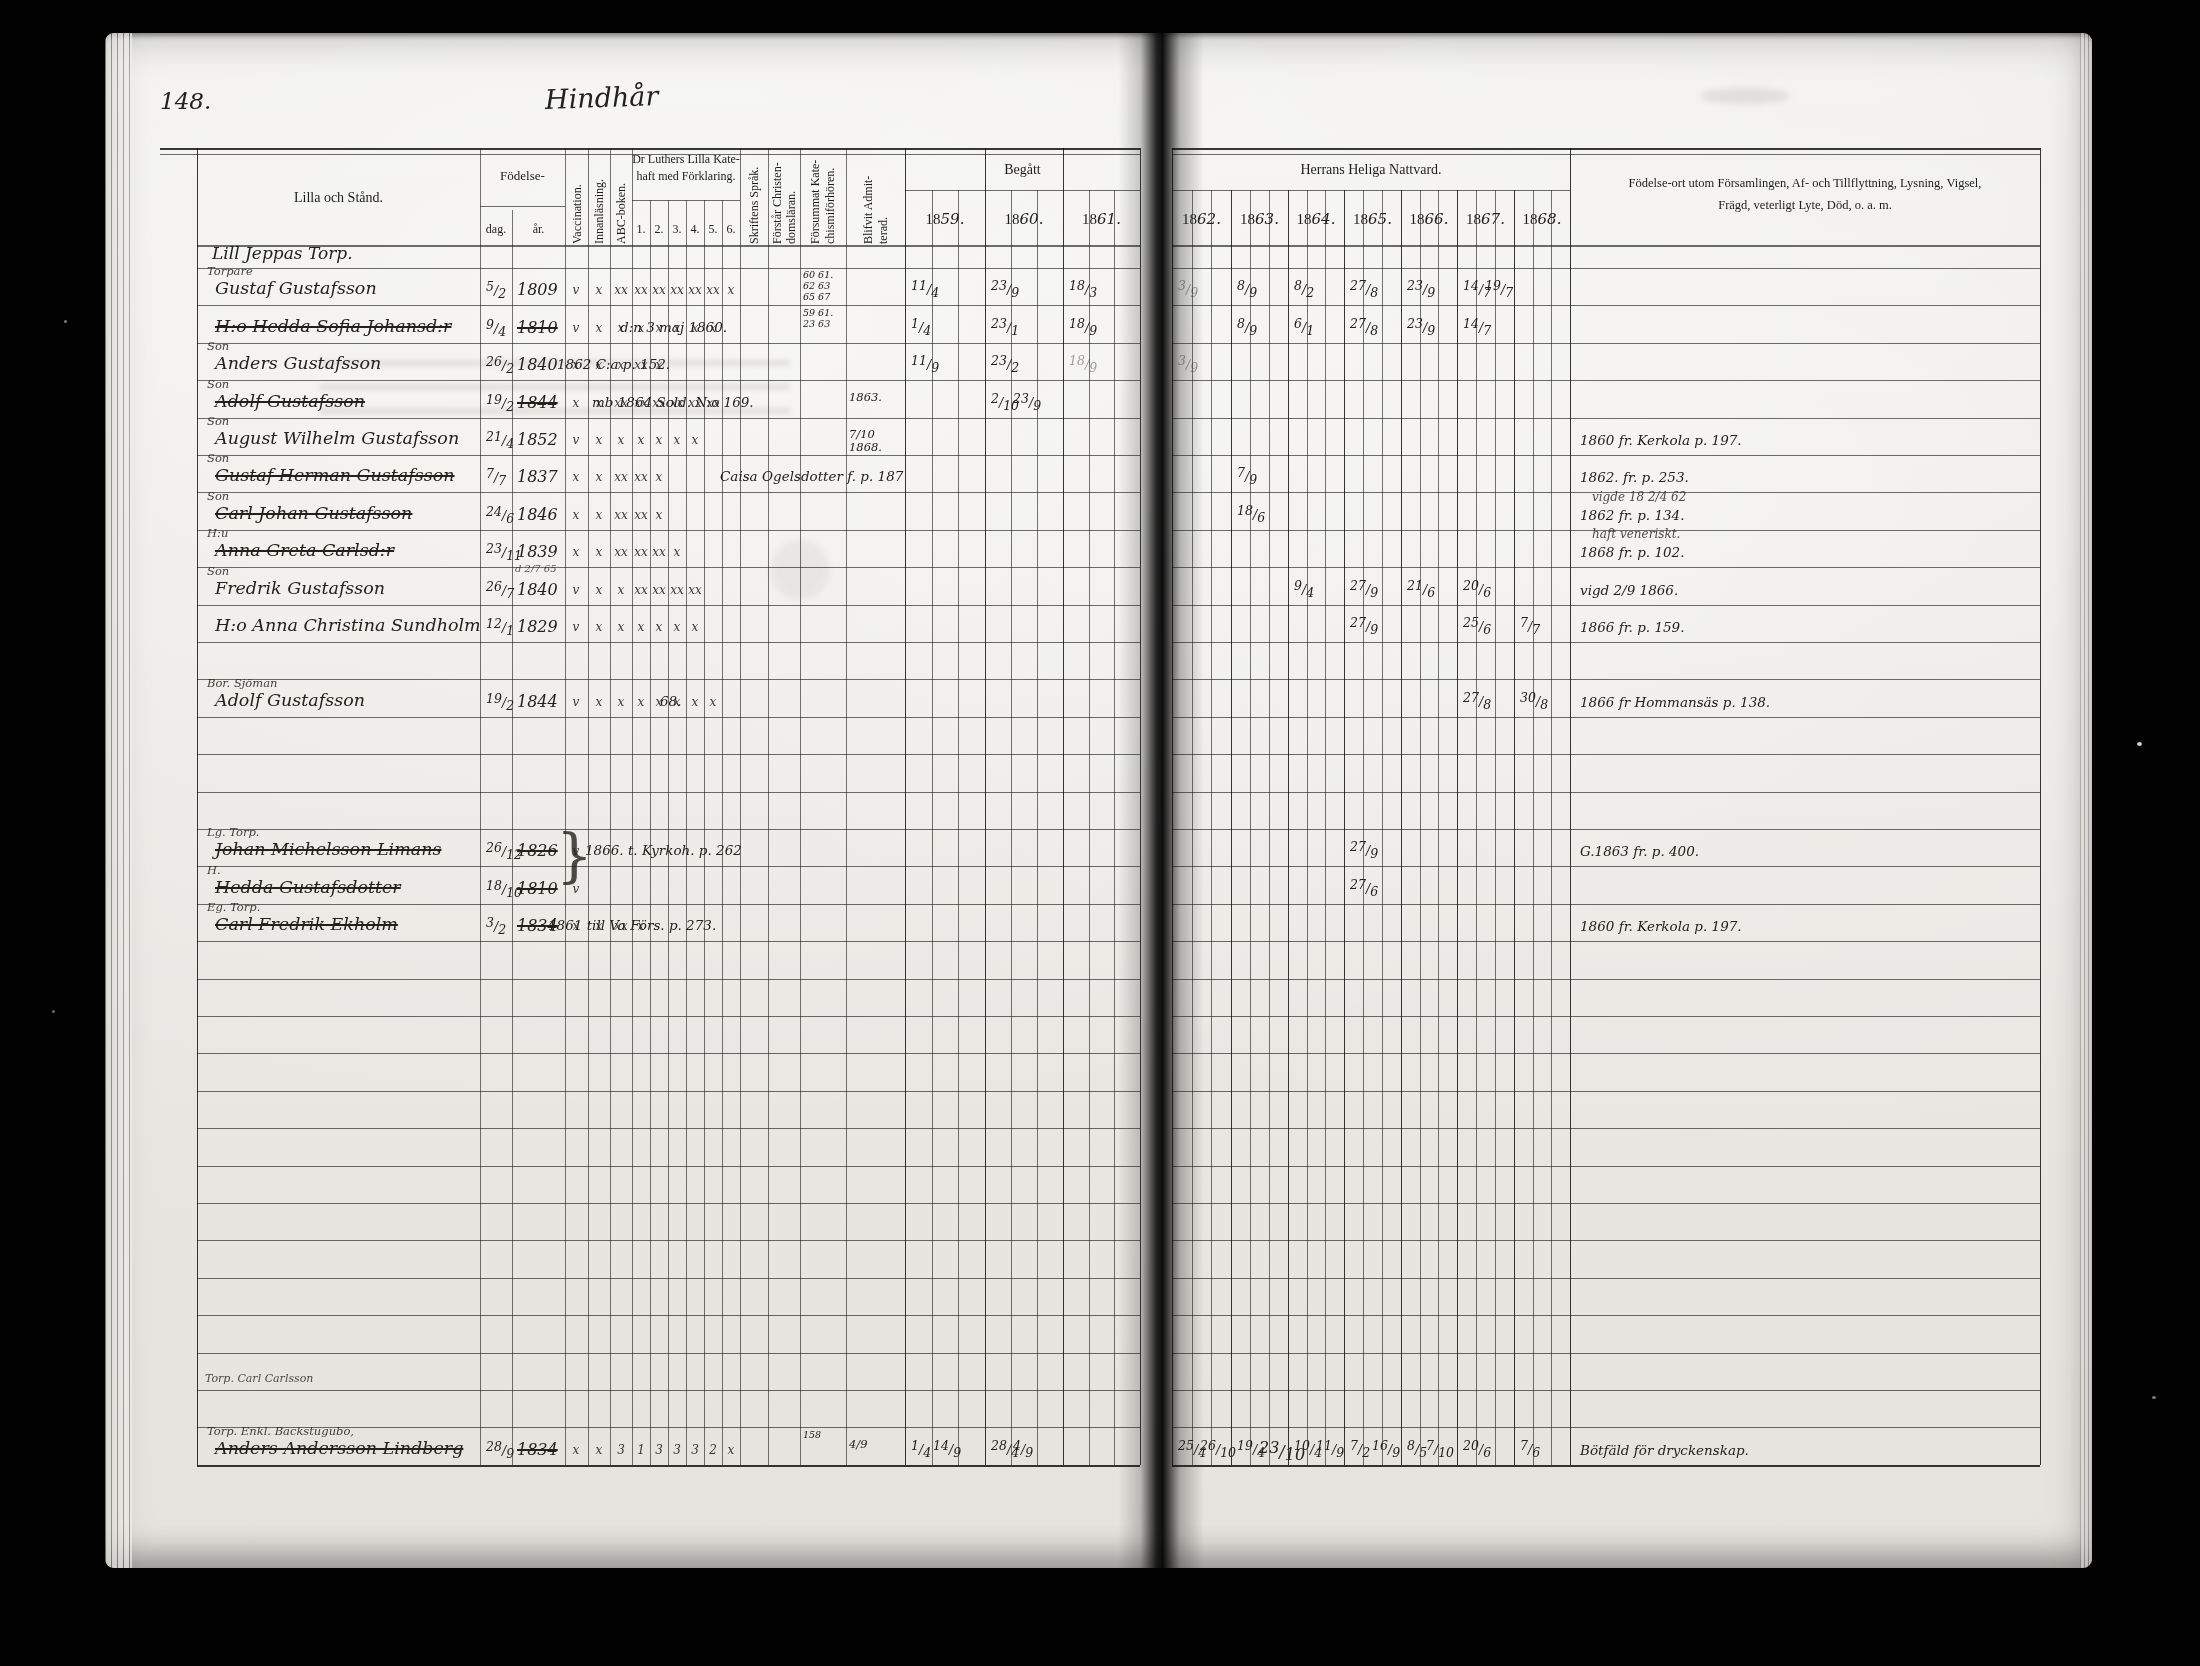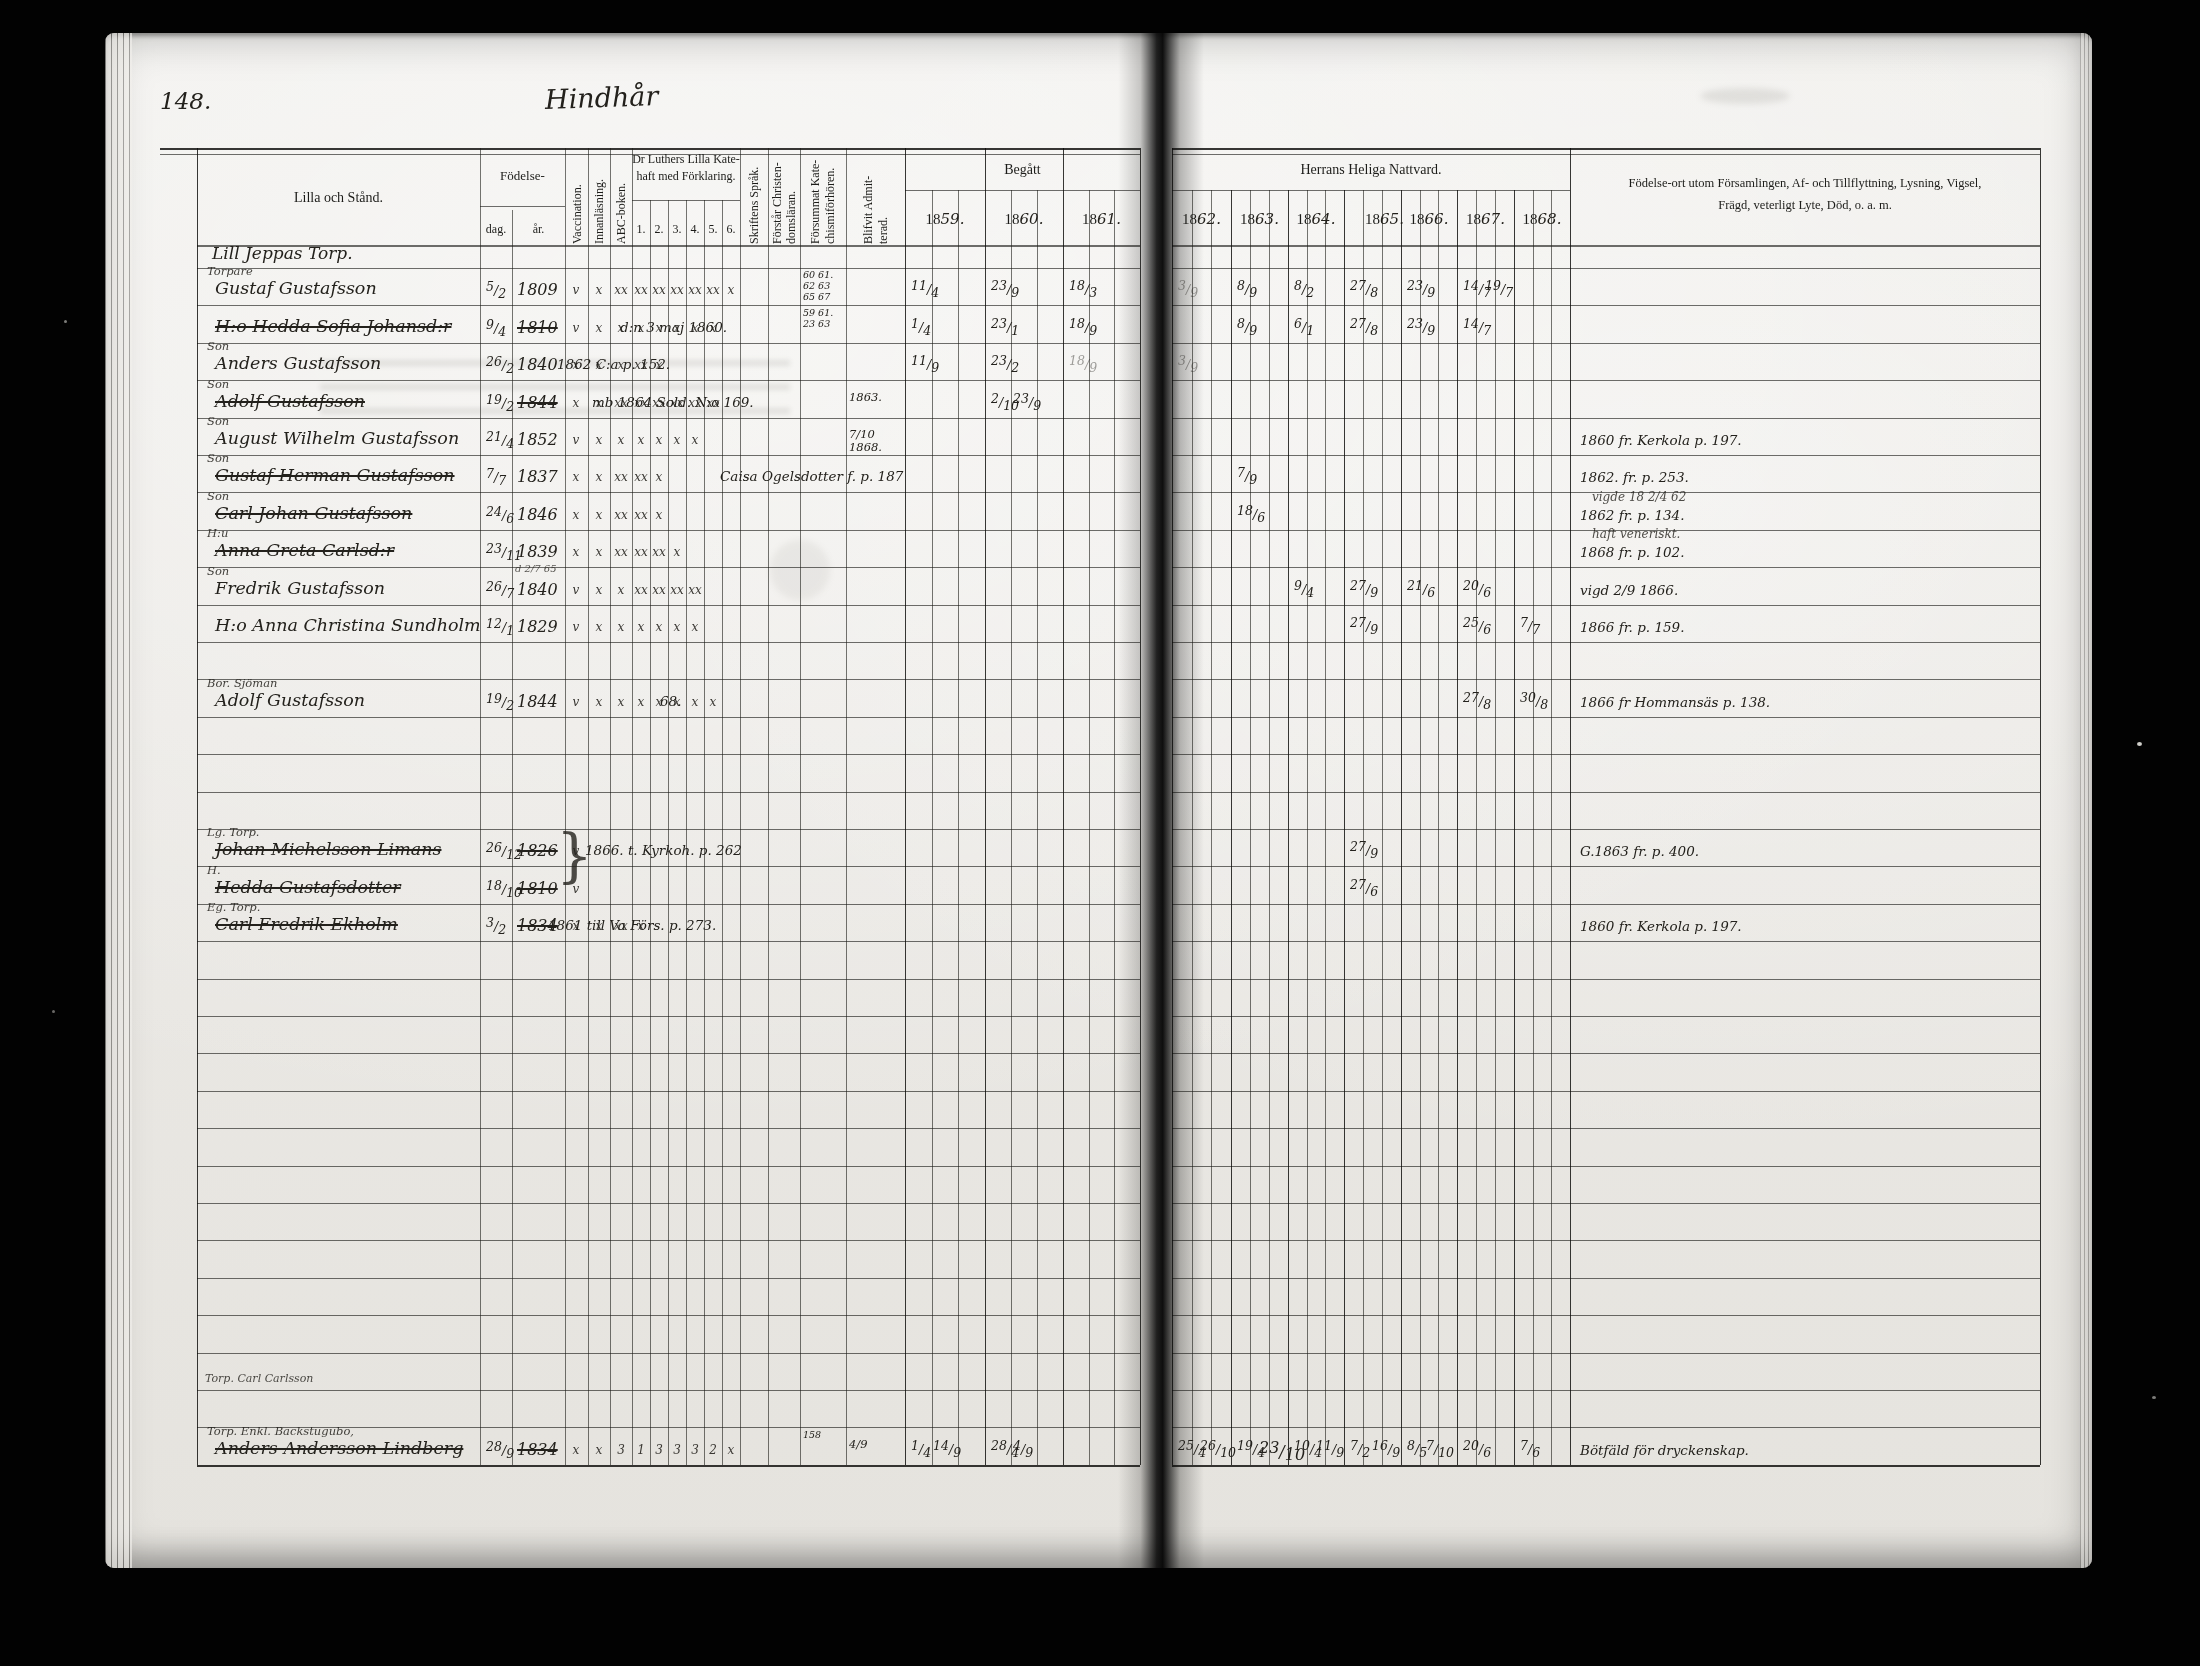--- a/index.html
+++ b/index.html
@@ -211,21 +211,21 @@
       <div class="print c" style="position: absolute; left: 668px; top: 222px; width: 18px; font-size: 12px;">3.</div>
       <div class="print c" style="position: absolute; left: 686px; top: 222px; width: 18px; font-size: 12px;">4.</div>
       <div class="print c" style="position: absolute; left: 704px; top: 222px; width: 18px; font-size: 12px;">5.</div>
       <div class="print c" style="position: absolute; left: 722px; top: 222px; width: 18px; font-size: 12px;">6.</div>
       <div class="print c" style="position: absolute; left: 905px; top: 210px; width: 80px; font-size: 15px;"><span>18</span><span class="hw" style="font-size: 15px;">59.</span></div>
       <div class="print c" style="position: absolute; left: 985px; top: 210px; width: 78px; font-size: 15px;"><span>18</span><span class="hw" style="font-size: 15px;">60.</span></div>
       <div class="print c" style="position: absolute; left: 1063px; top: 210px; width: 77px; font-size: 15px;"><span>18</span><span class="hw" style="font-size: 15px;">61.</span></div>
       <div class="print c" style="position: absolute; left: 1172px; top: 210px; width: 59px; font-size: 15px;"><span>18</span><span class="hw" style="font-size: 15px;">62.</span></div>
       <div class="print c" style="position: absolute; left: 1231px; top: 210px; width: 57px; font-size: 15px;"><span>18</span><span class="hw" style="font-size: 15px;">63.</span></div>
       <div class="print c" style="position: absolute; left: 1288px; top: 210px; width: 56px; font-size: 15px;"><span>18</span><span class="hw" style="font-size: 15px;">64.</span></div>
-      <div class="print c" style="position: absolute; left: 1344px; top: 210px; width: 57px; font-size: 15px; margin-left: 12px;"><span>18</span><span class="hw" style="font-size: 15px;">65.</span></div>
+      <div class="print c" style="position: absolute; left: 1344px; top: 210px; width: 57px; font-size: 15px;"><span>18</span><span class="hw" style="font-size: 15px;">65.</span></div>
       <div class="print c" style="position: absolute; left: 1401px; top: 210px; width: 56px; font-size: 15px;"><span>18</span><span class="hw" style="font-size: 15px;">66.</span></div>
       <div class="print c" style="position: absolute; left: 1457px; top: 210px; width: 57px; font-size: 15px;"><span>18</span><span class="hw" style="font-size: 15px;">67.</span></div>
       <div class="print c" style="position: absolute; left: 1514px; top: 210px; width: 56px; font-size: 15px;"><span>18</span><span class="hw" style="font-size: 15px;">68.</span></div>
       <div class="hw" style="position: absolute; left: 212px; top: 243px; font-size: 17px;">Lill Jeppas Torp.</div>
       <div class="hw" style="position: absolute; left: 207px; top: 264.4px; font-size: 11.5px; opacity: 0.85;">Torpare</div>
       <div class="hw" style="position: absolute; left: 215px; top: 278.4px; font-size: 17.5px; white-space: nowrap;">Gustaf Gustafsson</div>
       <div class="hw fr" style="position: absolute; left: 486px; top: 283.4px; font-size: 12.5px; white-space: nowrap;"><b class="n">5</b>/<b class="d">2</b></div>
       <div class="hw" style="position: absolute; left: 517px; top: 280.4px; font-size: 16px;">1809</div>
       <div class="hw c" style="position: absolute; left: 567px; top: 283.4px; width: 18px; font-size: 12px; opacity: 0.88;">v</div>
       <div class="hw c" style="position: absolute; left: 590px; top: 283.4px; width: 18px; font-size: 12px; opacity: 0.88;">x</div>

